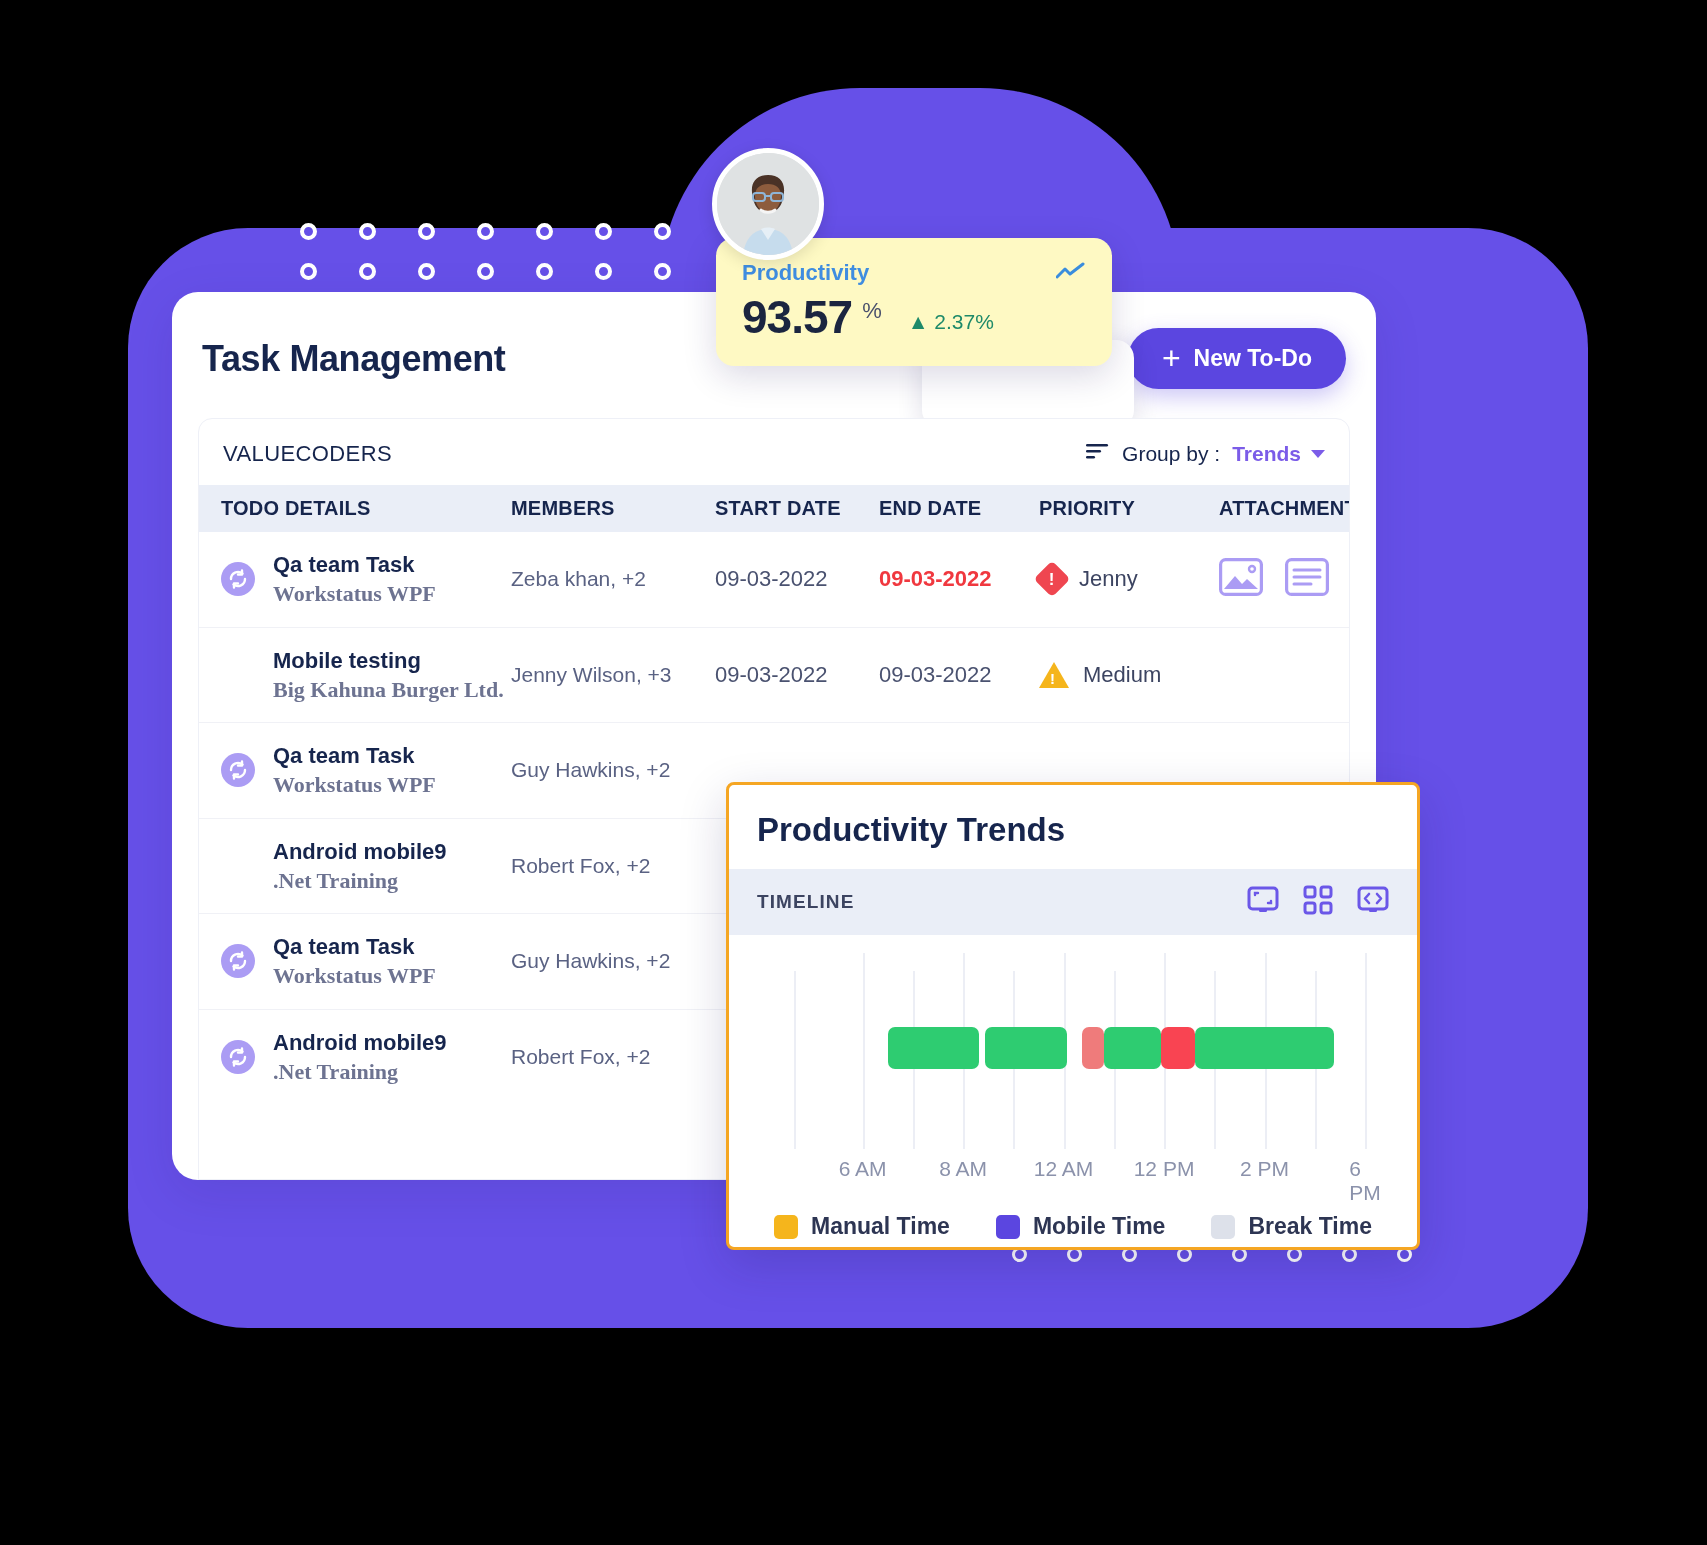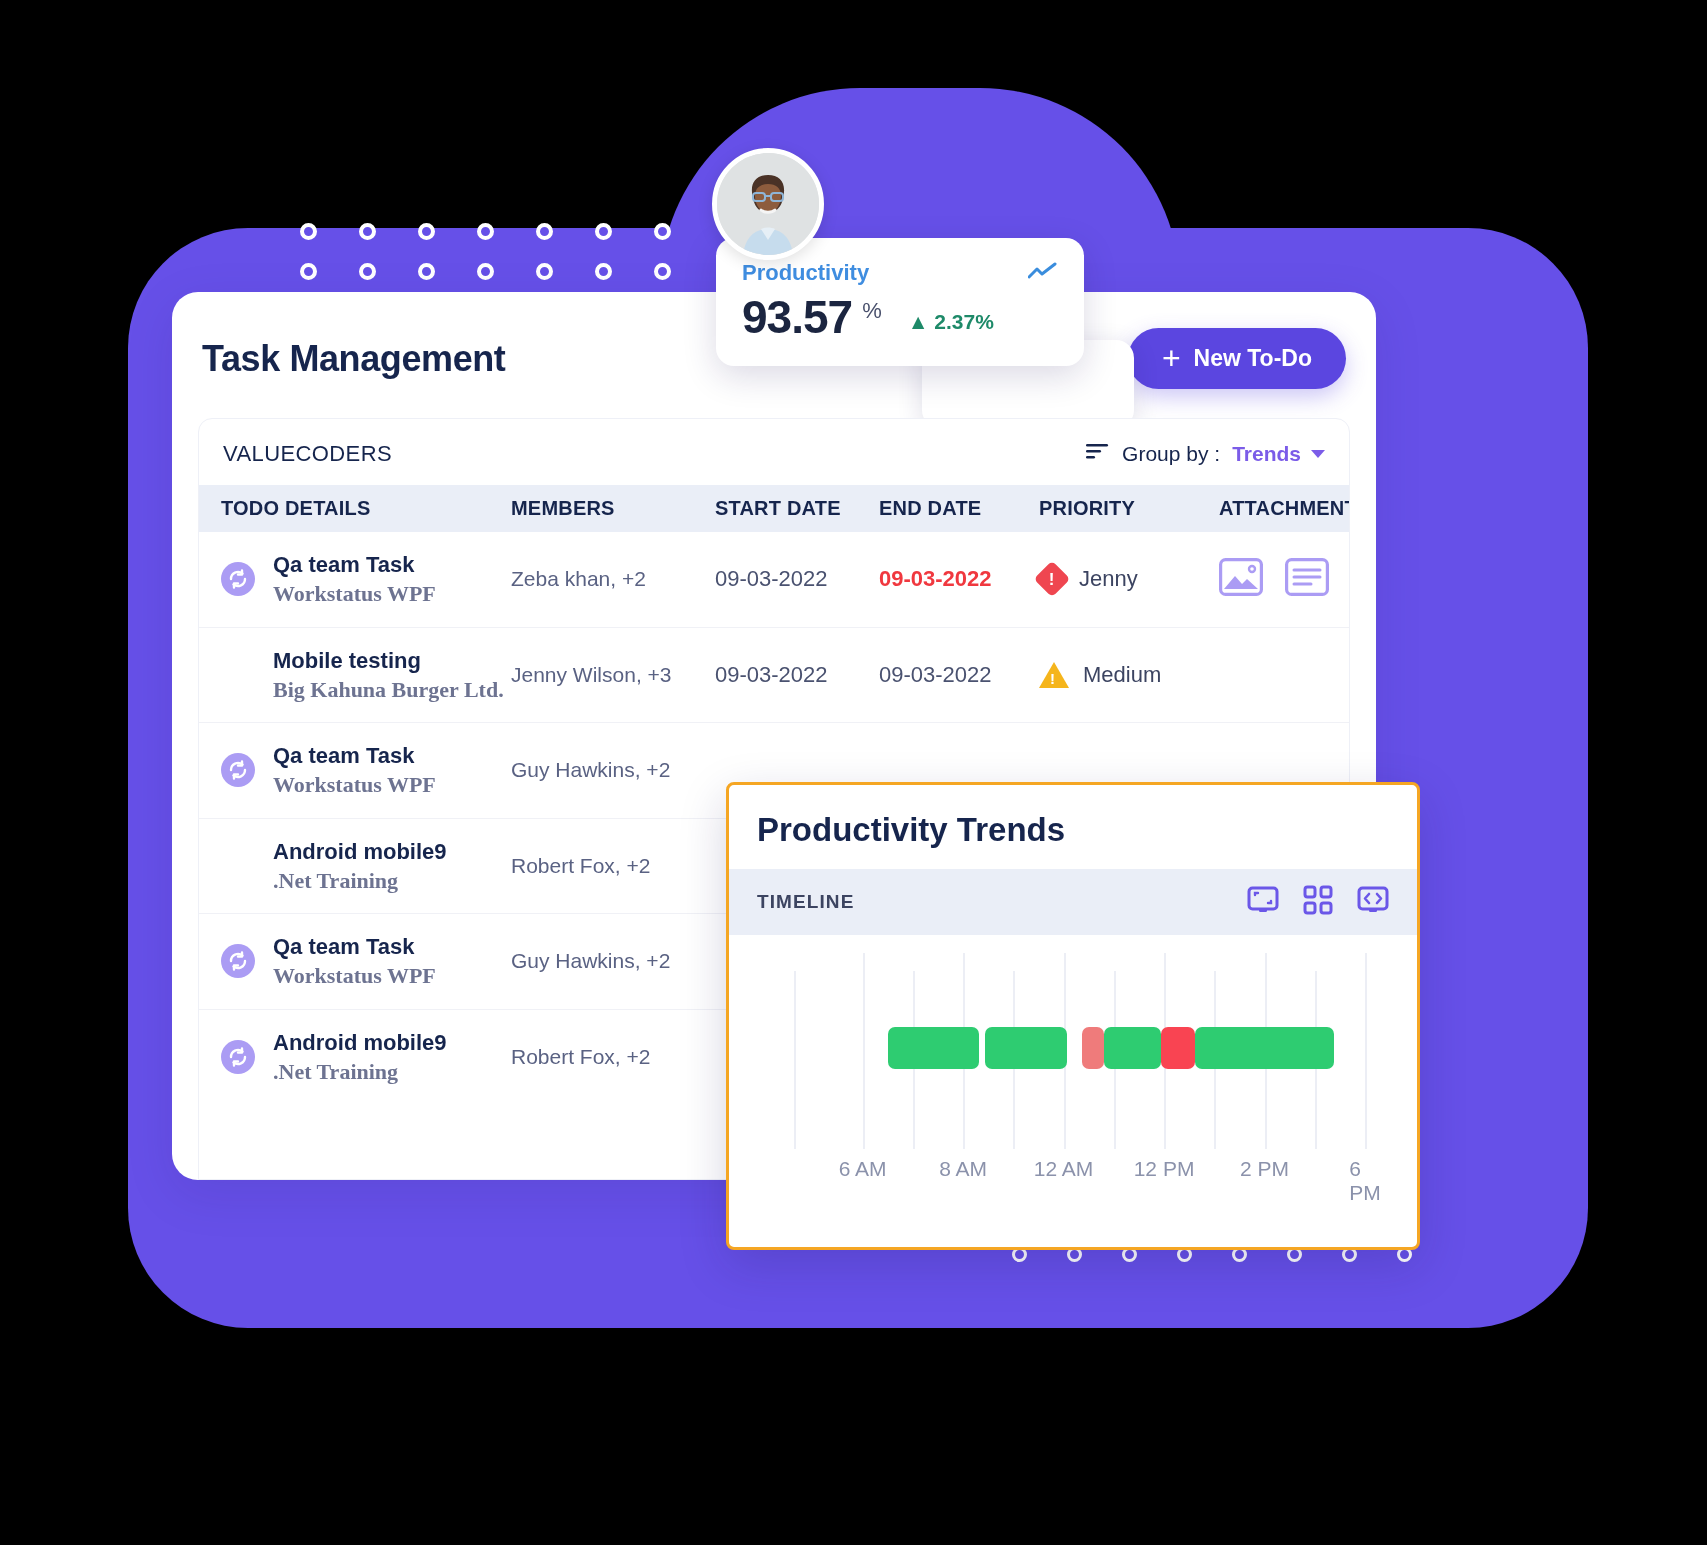--- a/index.html
+++ b/index.html
@@ -149,30 +149,30 @@
     border-left: 15px solid transparent; border-right: 15px solid transparent;
     border-bottom: 26px solid #f5b51c;
   }
   .tri span {
     position: absolute; left: -4px; top: 8px; color: #fff; font-size: 15px; font-weight: 700;
   }
   .att { display: flex; align-items: center; gap: 22px; }
 
   
   .prod-card {
-    position: absolute; left: 716px; top: 238px; width: 368px; height: 128px;
-    background: #ffffff; border-radius: 18px;
+    position: absolute; left: 716px; top: 238px; width: 396px; height: 128px;
+    background: #fef9c3; border-radius: 18px;
     box-shadow: 0 10px 34px rgba(30,20,90,.16);
     padding: 22px 26px;
   }
   .prod-label { font-size: 22px; font-weight: 600; color: #3f8de0; }
   .prod-row { display: flex; align-items: flex-end; gap: 10px; margin-top: 8px; }
   .prod-value { font-size: 46px; font-weight: 700; color: #1b2540; letter-spacing: -1px; line-height: 1; }
   .prod-pct { font-size: 22px; color: #49506c; margin-bottom: 16px; }
-  .prod-delta { font-size: 21px; font-weight: 700; color: #1e8a69; margin-bottom: 6px; margin-left: 16px; }
+  .prod-delta { font-size: 21px; font-weight: 400; color: #1e8a69; margin-bottom: 6px; margin-left: 16px; }
   .trend-icon { position: absolute; right: 26px; top: 24px; }
 
   
   .avatar {
     position: absolute; left: 712px; top: 148px; width: 112px; height: 112px;
     border-radius: 50%; background: #dfe2e4; border: 5px solid #ffffff;
     overflow: hidden; box-shadow: 0 4px 16px rgba(0,0,0,.12);
   }
 
   
@@ -546,15 +546,29 @@
 
     <div class="axis" id="axis">
         <div class="tick" style="left: 16.5%;">6 AM</div>
         <div class="tick" style="left: 32.5%;">8 AM</div>
         <div class="tick" style="left: 48.5%;">12 AM</div>
         <div class="tick" style="left: 64.5%;">12 PM</div>
         <div class="tick" style="left: 80.5%;">2 PM</div>
         <div class="tick" style="left: 96.5%;">6 PM</div>
       </div>
 
+    <div class="legend" id="legend">
+        <div class="lg">
+          <span class="swatch" style="background:#f5b51c"></span>
+                 <span>Manual Time</span>
+        </div>
+        <div class="lg">
+          <span class="swatch" style="background:#5b46e0"></span>
+                 <span>Mobile Time</span>
+        </div>
+        <div class="lg">
+          <span class="swatch" style="background:#dde1ea"></span>
+                 <span>Break Time</span>
+        </div>
+      </div>
   </div>
 
 </div>
 
 </body></html>

